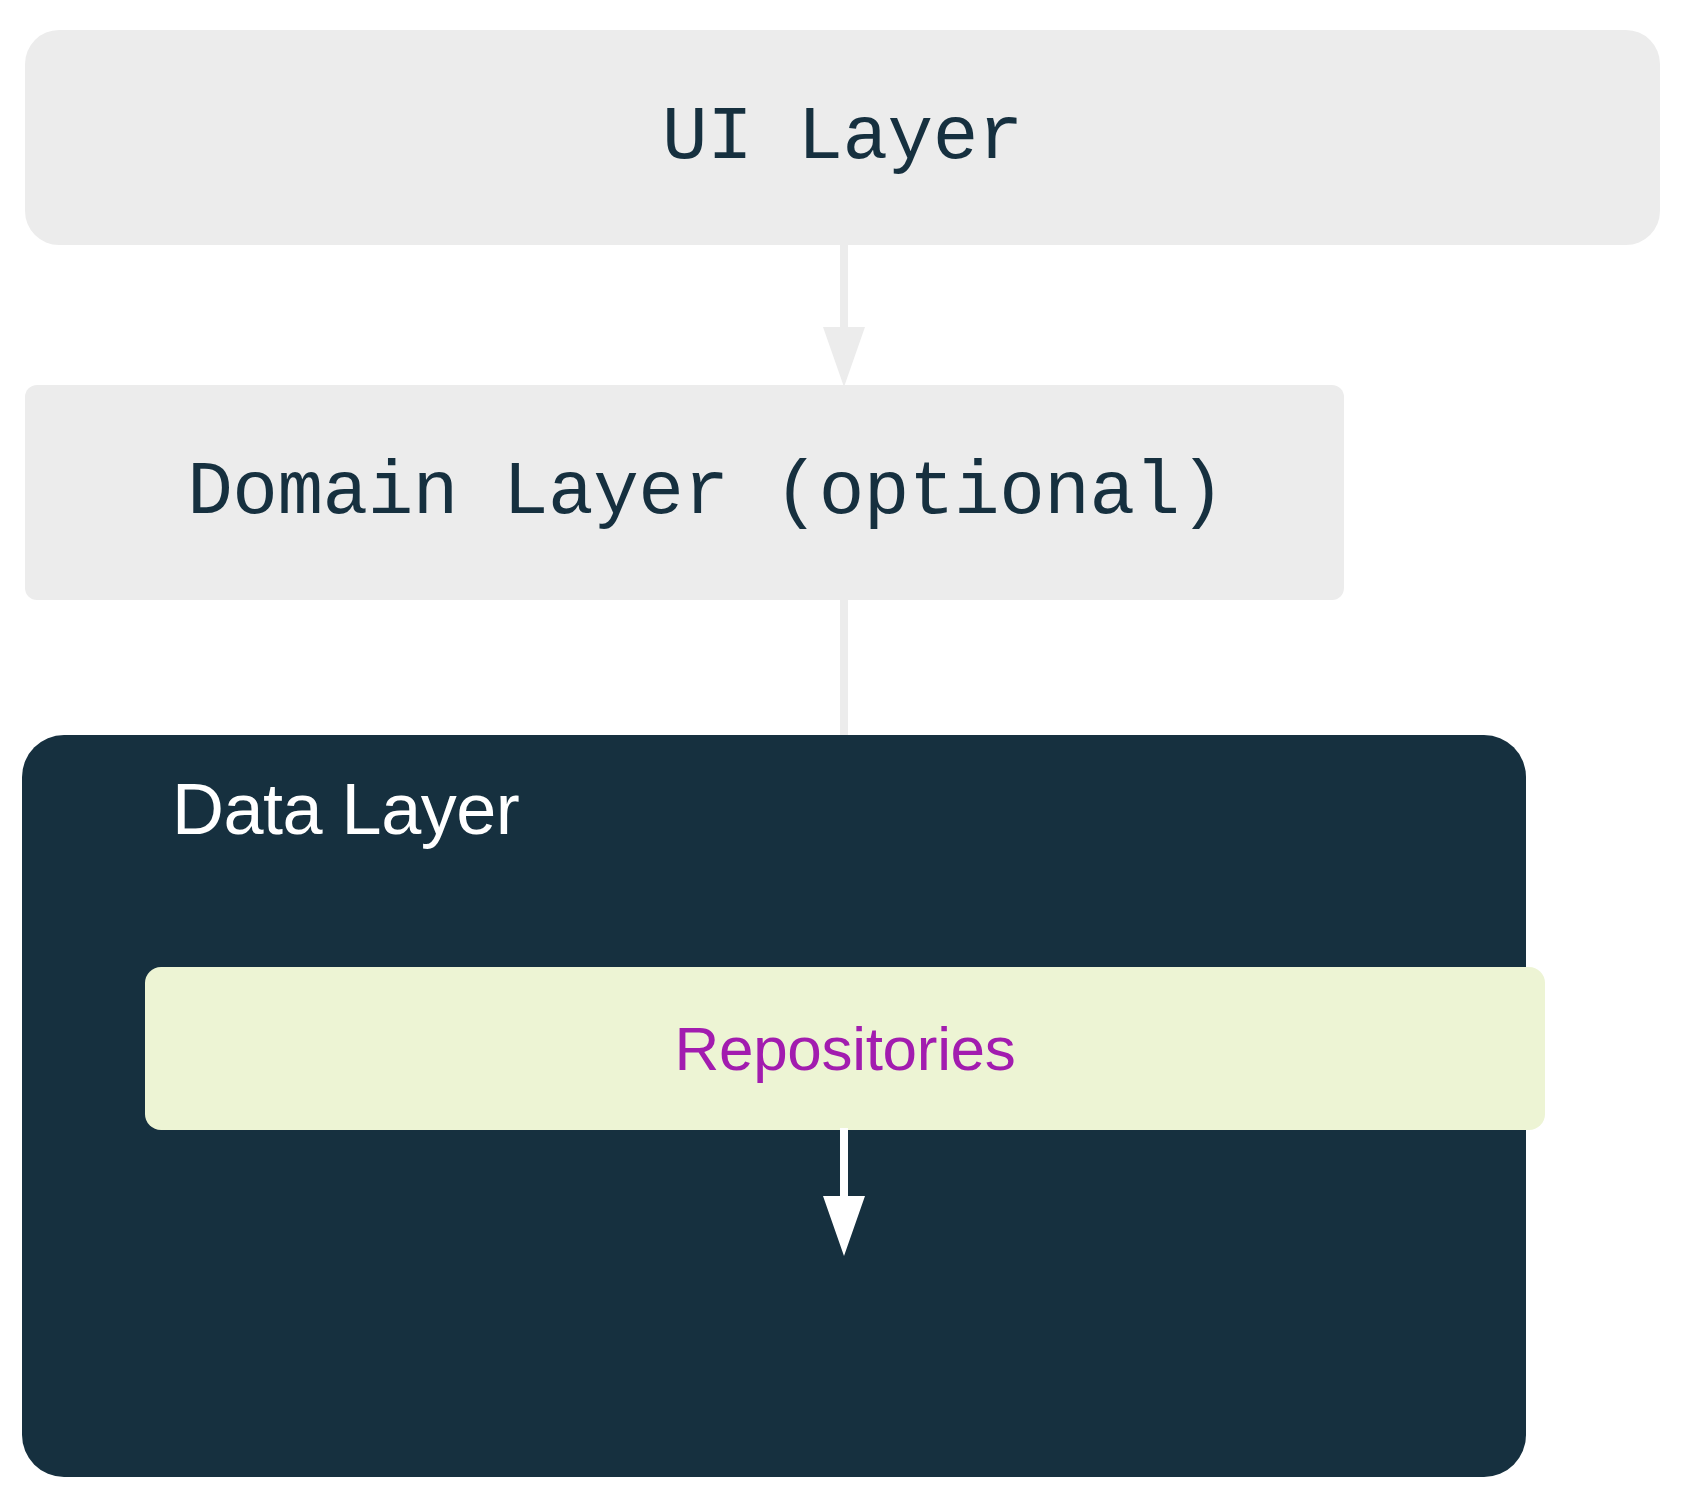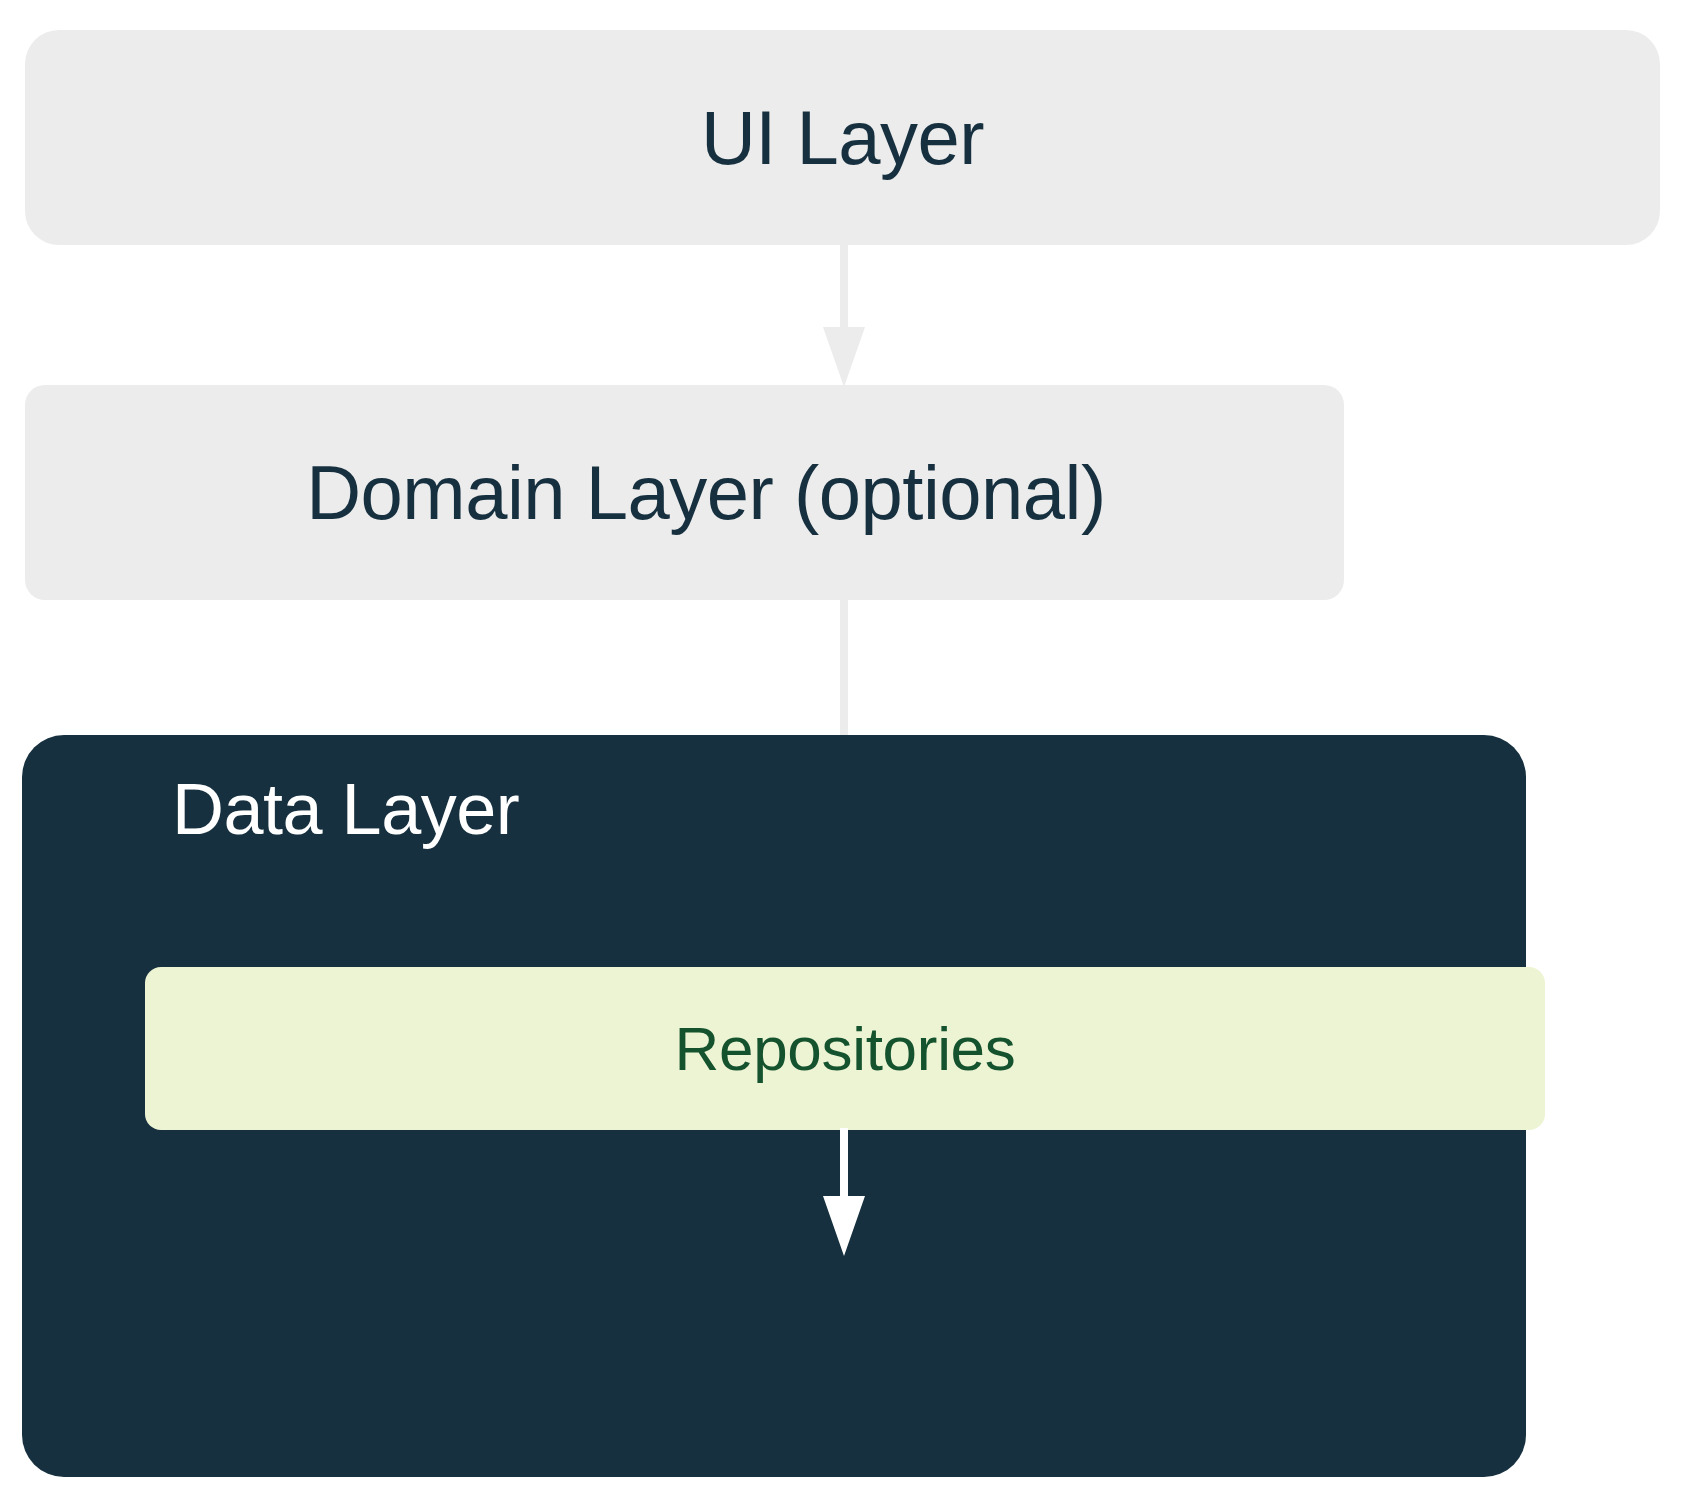--- a/index.html
+++ b/index.html
@@ -28,20 +28,21 @@
     display: flex;
     align-items: center;
     justify-content: center;
   }
 
   .layer-label {
     font-weight: 400;
     letter-spacing: -0.5px;
     line-height: 1;
     white-space: nowrap;
+    font-family: Liberation Mono, monospace;
   }
 
   
   #ui-layer-box {
     left: 25px;
     top: 30px;
     width: 1635px;
     height: 215px;
     background: #ececec;
     border-radius: 34px;
@@ -51,21 +52,21 @@
     color: #16303f;
   }
 
   
   #domain-layer-box {
     left: 25px;
     top: 385px;
     width: 1319px;
     height: 215px;
     background: #ececec;
-    border-radius: 20px;
+    border-radius: 12px;
     padding-left: 43px;
   }
   #domain-layer-box .layer-label {
     font-size: 76px;
     color: #16303f;
   }
 
   
   #data-layer-box {
     position: absolute;
@@ -94,21 +95,21 @@
     box-sizing: border-box;
     display: flex;
     align-items: center;
     justify-content: center;
     border-radius: 16px;
   }
   .inner-label {
     font-size: 62px;
     line-height: 1;
     letter-spacing: -0.3px;
-    color: #14532d;
+    color: #a21caf;
     white-space: nowrap;
   }
 
   #repositories-box {
     left: 123px;
     top: 232px;         
     width: 1400px;
     height: 163px;
     background: #edf4d4;
   }

